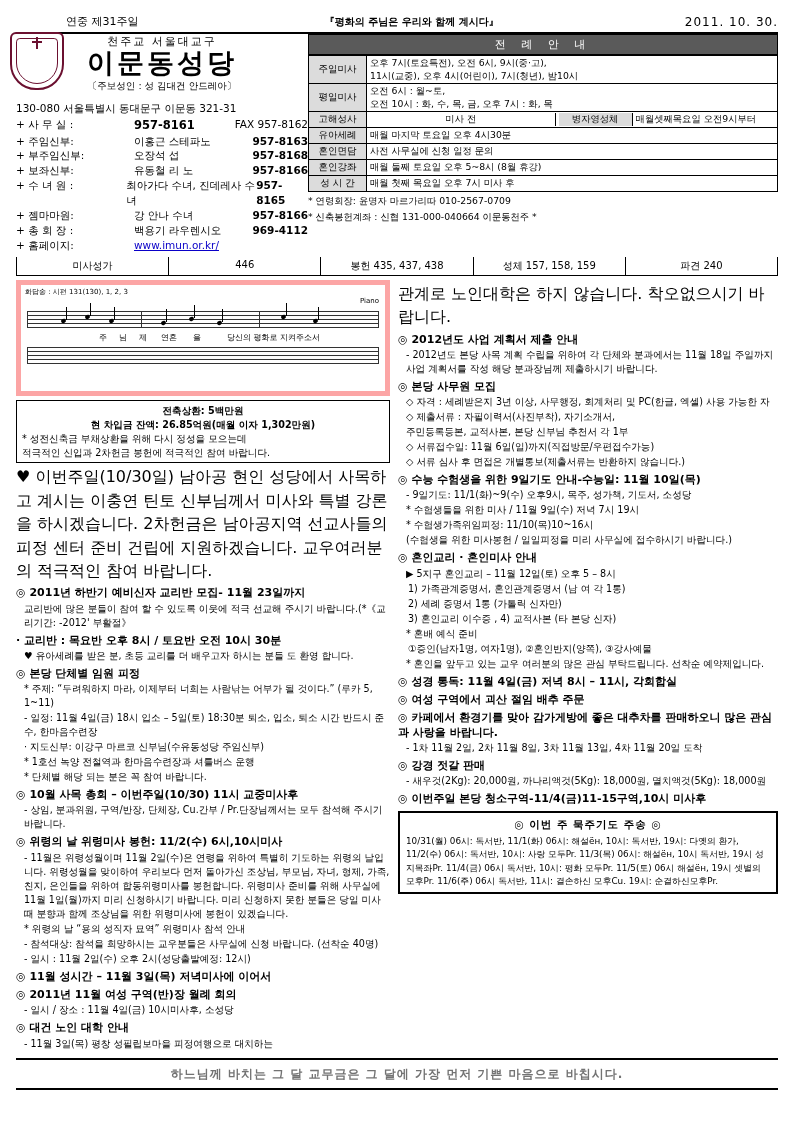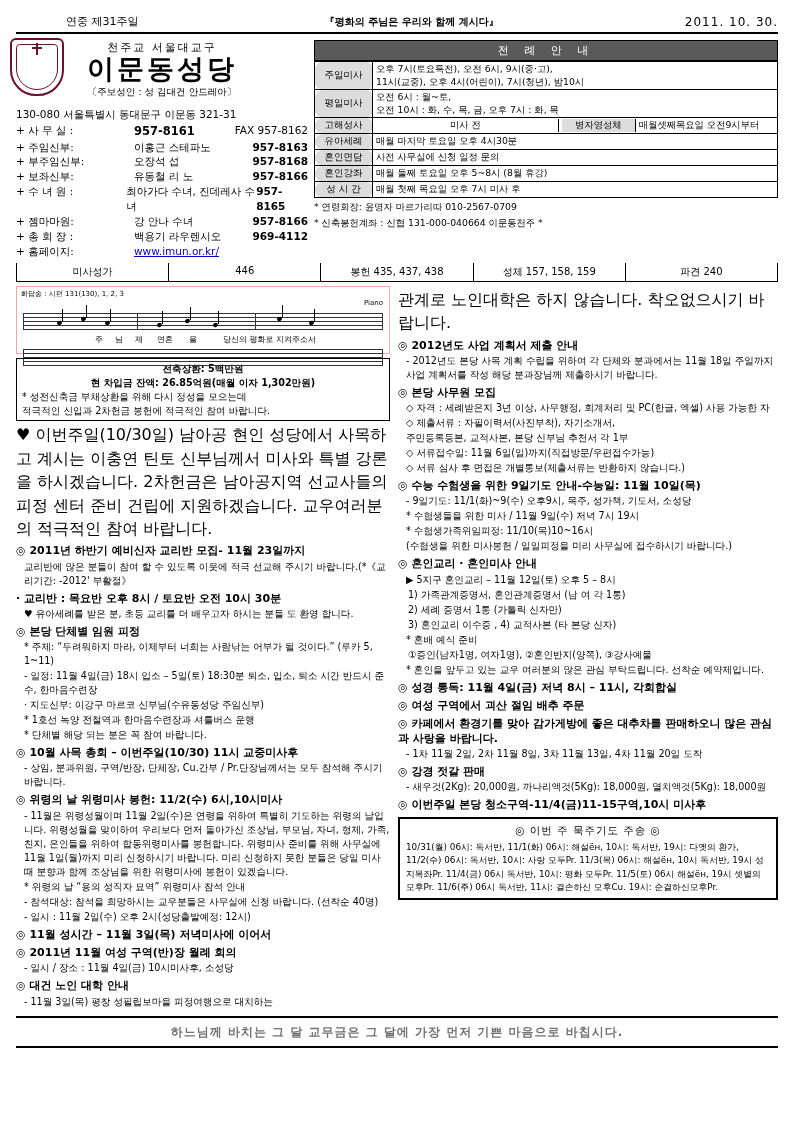--- a/index.html
+++ b/index.html
@@ -17,21 +17,21 @@
 
   
   .topline { display:flex; align-items:flex-end; justify-content:space-between; font-size:11px; }
   .topline .sunday { padding-left: 50px; letter-spacing:0px; }
   .topline .motto { font-weight:bold; font-size:10px; }
   .topline .date { font-size:12px; letter-spacing:1px; }
 
   .hr-thick { border-top: 2px solid #000; margin-top: 3px; }
 
   
-  .masthead { display:flex; gap:6px; margin-top:6px; }
+  .masthead { display:flex; }
   .mast-left { width: 292px; }
   .mast-title-wrap { text-align:center; position:relative; }
   .diocese { font-size:11px; letter-spacing:2px; }
   .church-name { font-size:27px; font-weight:bold; letter-spacing:3px; line-height:1.05; }
   .patron { font-size:9.5px; margin-top:3px; }
   .crest {
     position:absolute; left:-6px; top:-2px;
     width:54px; height:58px; border:2px solid #6b1030; border-radius:6px 6px 26px 26px;
     background:#fff;
   }
@@ -59,39 +59,39 @@
   .url { color:#0a00c8; text-decoration:underline; }
 
   
   .info { flex:1; }
   .info-title {
     background:#5a5a5a; color:#fff; text-align:center; font-size:11px;
     letter-spacing:6px; padding:2px 0; border:1px solid #000;
   }
   table.info-tbl { width:100%; border-collapse:collapse; font-size:9.3px; }
   table.info-tbl td { border:1px solid #000; padding:1px 3px; vertical-align:middle; }
-  table.info-tbl td.k { width:58px; text-align:center; background:#dcdcdc; font-size:9.5px; white-space:nowrap;border-radius:8px; }
+  table.info-tbl td.k { width:58px; text-align:center; background:#dcdcdc; font-size:9.5px; white-space:nowrap; }
   table.info-tbl td.v { line-height:1.35; }
   .cell-split { display:flex; }
   .cell-split > div:first-child { width:46%; text-align:center; border-right:1px solid #000; }
   .cell-split > div:last-child { flex:1; padding-left:3px; }
   .contact-note { font-size:9.3px; line-height:1.5; margin-top:2px; }
 
   
   .hymnbar { display:flex; border:1px solid #000; border-top:none; margin-top:4px; font-size:10px; }
   .hymnbar > div { flex:1; text-align:center; border-right:1px solid #000; padding:2px 0; }
   .hymnbar > div:last-child { border-right:none; }
 
   
   .cols { display:flex; gap:8px; margin-top:4px; }
   .col { width:374px; }
   .col.right { width:380px; }
 
   
-  .score { border:1px solid #fca5a5; height:68px; position:relative; background:#fff; }
+  .score { border:5px solid #fca5a5; height:116px; position:relative; background:#fff; }
   .score .tiny { position:absolute; font-size:7px; }
   .score .staff { position:absolute; left:6px; right:6px; height:1px; background:#333; }
   .score .barline { position:absolute; width:1px; background:#333; }
   .score .note { position:absolute; width:5px; height:4px; background:#000; border-radius:50%; transform:rotate(-20deg); }
   .score .stem { position:absolute; width:1px; height:13px; background:#000; }
   .score .lyric { position:absolute; font-size:8px; }
 
   .box {
     border:1px solid #000; padding:3px 5px; margin-top:4px; font-size:9.6px; line-height:1.45;
   }
@@ -100,21 +100,21 @@
 
   p.para { margin:2px 0; font-size:16px; line-height:1.46; }
   .sec { font-size:11px; font-weight:bold; margin-top:4px; line-height:1.3; }
   .item { font-size:9.6px; line-height:1.46; margin:1px 0; }
   .indent { padding-left:8px; }
   .sub { padding-left:10px; }
   .heart { font-size:10px; }
 
   
   .prayerbox { border:2px solid #000; padding:4px 6px; margin-top:4px; font-size:8.8px; line-height:1.5; }
-  .prayerbox .ttl { text-align:center; font-weight:normal; font-size:10.5px; margin-bottom:3px; letter-spacing:1px; }
+  .prayerbox .ttl { text-align:center; font-weight:bold; font-size:10.5px; margin-bottom:3px; letter-spacing:1px; }
 
   
   .footerline { border-top:2px solid #000; margin-top:6px; }
   .footer-text { text-align:center; font-size:12px; font-weight:bold; color:#737373; letter-spacing:1px; margin-top:6px; }
   .footer-bottom { border-top:2px solid #000; margin-top:5px; }
 </style>
 </head>
 <body>
 
 <div class="page">

